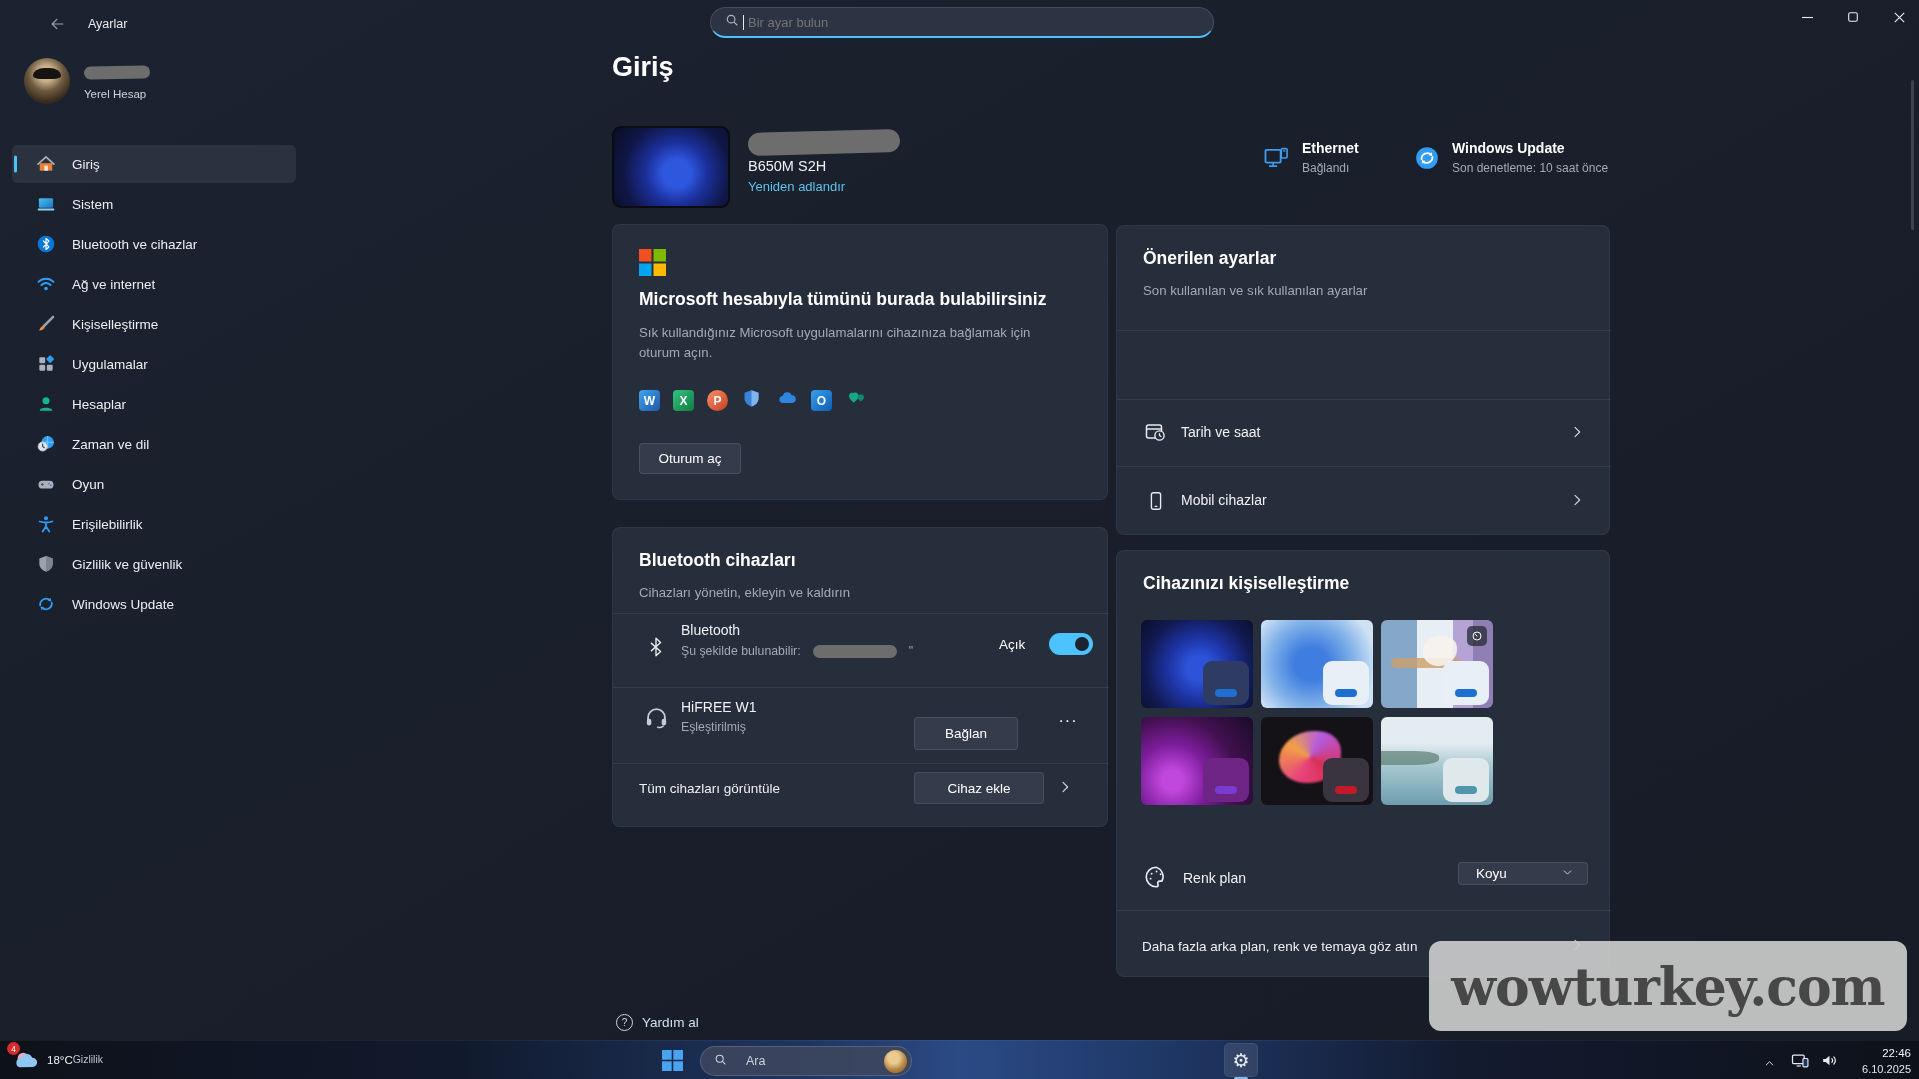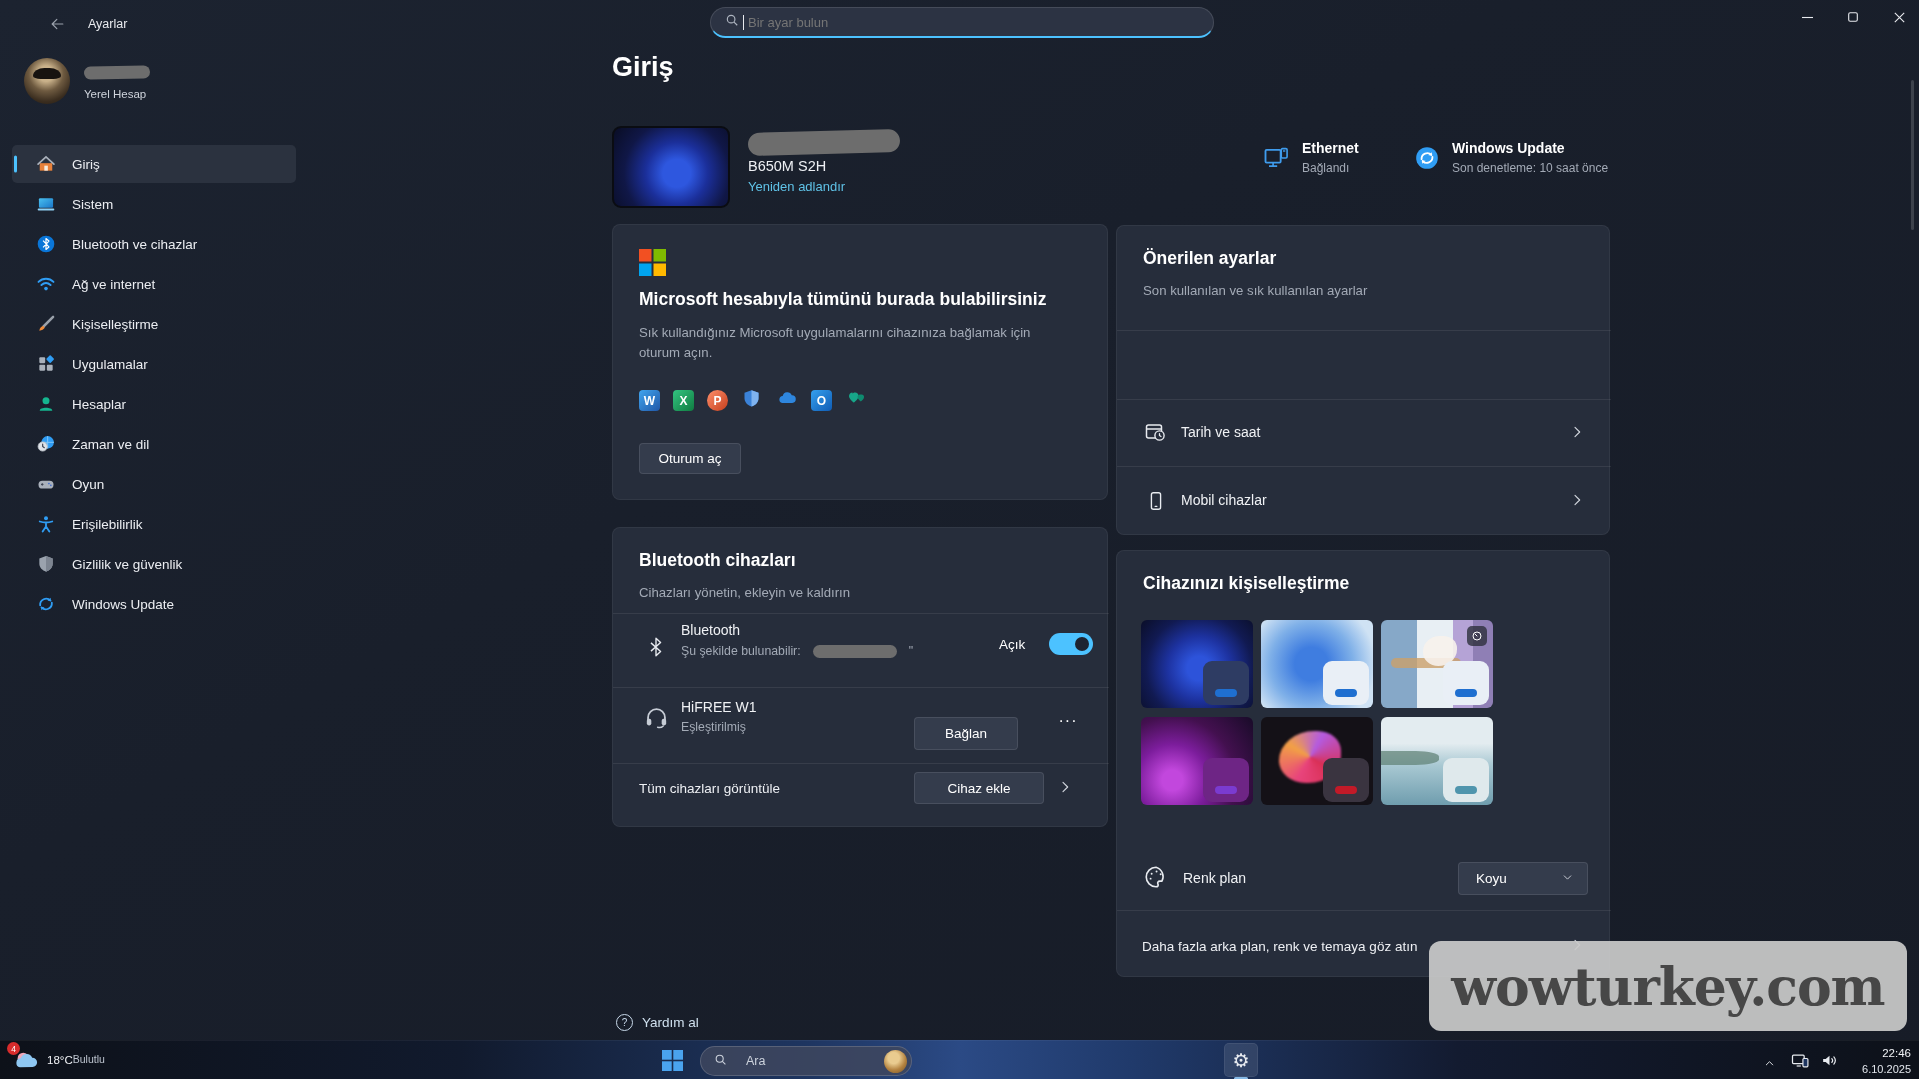--- a/index.html
+++ b/index.html
@@ -376,21 +376,21 @@
     <div class="abs" style="left:26px;top:313px;width:26px;height:26px">
       <svg width="26" height="26" viewBox="0 0 24 24">
           <path d="M12 3 a9 9 0 1 0 0 18 c1.8 0 2.4-1.2 1.8-2.4 -0.7-1.4 0-2.8 1.8-2.8 h1.9 A9 9 0 0 0 12 3 Z" stroke="#e8ebf0" stroke-width="1.5" fill="none" stroke-linejoin="round"></path>
           <circle cx="8" cy="9" r="0.9" fill="#e8ebf0"></circle>
           <circle cx="12.5" cy="7" r="0.9" fill="#e8ebf0"></circle>
           <circle cx="16.3" cy="9.5" r="0.9" fill="#e8ebf0"></circle>
           <circle cx="7" cy="13.5" r="0.9" fill="#e8ebf0"></circle>
         </svg>
     </div>
     <div class="abs rowlabel" style="left:66px;top:319px">Renk plan</div>
-    <div class="abs" style="left:341px;top:311px;width:130px;height:33px;background:#343c4c;border:1px solid rgba(255,255,255,.10);border-radius:4px;display:flex;align-items:center;justify-content:space-between;padding:0 13px 0 17px;cursor:pointer">
+    <div class="abs" style="left:341px;top:311px;width:130px;height:23px;background:#343c4c;border:1px solid rgba(255,255,255,.10);border-radius:4px;display:flex;align-items:center;justify-content:space-between;padding:0 13px 0 17px;cursor:pointer">
       <span style="font-size:13.5px">Koyu</span>
       <span><svg width="13" height="13" viewBox="0 0 24 24">
             <path class="chev" d="M6 9 l6 6 6 -6"></path>
           </svg></span>
     </div>
     <div class="hdiv" style="left:0;top:359px;width:494px"></div>
 
     <div class="abs" style="left:25px;top:388px;font-size:13.5px;color:#eef0f4;cursor:pointer">Daha fazla arka plan, renk ve temaya göz atın</div>
     <div class="abs" style="left:452px;top:384px;cursor:pointer">
       <svg width="16" height="20" viewBox="0 0 24 24">
@@ -414,21 +414,21 @@
     <div class="abs" style="left:10px;top:4px;display:flex;align-items:center;gap:7px;cursor:pointer">
       <span style="position:relative;width:30px;height:30px;display:flex;align-items:center;justify-content:center">
         <svg width="27" height="27" viewBox="0 0 24 24">
             <circle cx="10" cy="10" r="5" fill="#f0a7b8"></circle>
             <path d="M7 18 a4 4 0 0 1 .8-7.9 A5.4 5.4 0 0 1 18 9.5 A3.7 3.7 0 0 1 18.3 17.8 Z" fill="#8ec7f2"></path>
           </svg>
         <span style="position:absolute;left:-3px;top:-3px;width:13px;height:13px;border-radius:50%;background:#d82c2c;font-size:8.5px;display:flex;align-items:center;justify-content:center;color:#fff">4</span>
       </span>
       <span style="display:flex;line-height:1.25">
         <span style="font-size:11.5px;color:#f0f2f5">18°C</span>
-        <span style="font-size:10.5px;color:#bdc4cf">Bulutlu</span>
+        <span style="font-size:10.5px;color:#bdc4cf">Gizlilik</span>
       </span>
     </div>
 
     <div class="abs" style="left:662px;top:9px;width:21px;height:21px;cursor:pointer">
       <svg width="21" height="21" viewBox="0 0 21 21">
           <rect width="9.7" height="9.7" fill="#4aa3ee"></rect>
           <rect x="11.3" width="9.7" height="9.7" fill="#4aa3ee"></rect>
           <rect y="11.3" width="9.7" height="9.7" fill="#4aa3ee"></rect>
           <rect x="11.3" y="11.3" width="9.7" height="9.7" fill="#4aa3ee"></rect>
         </svg>

